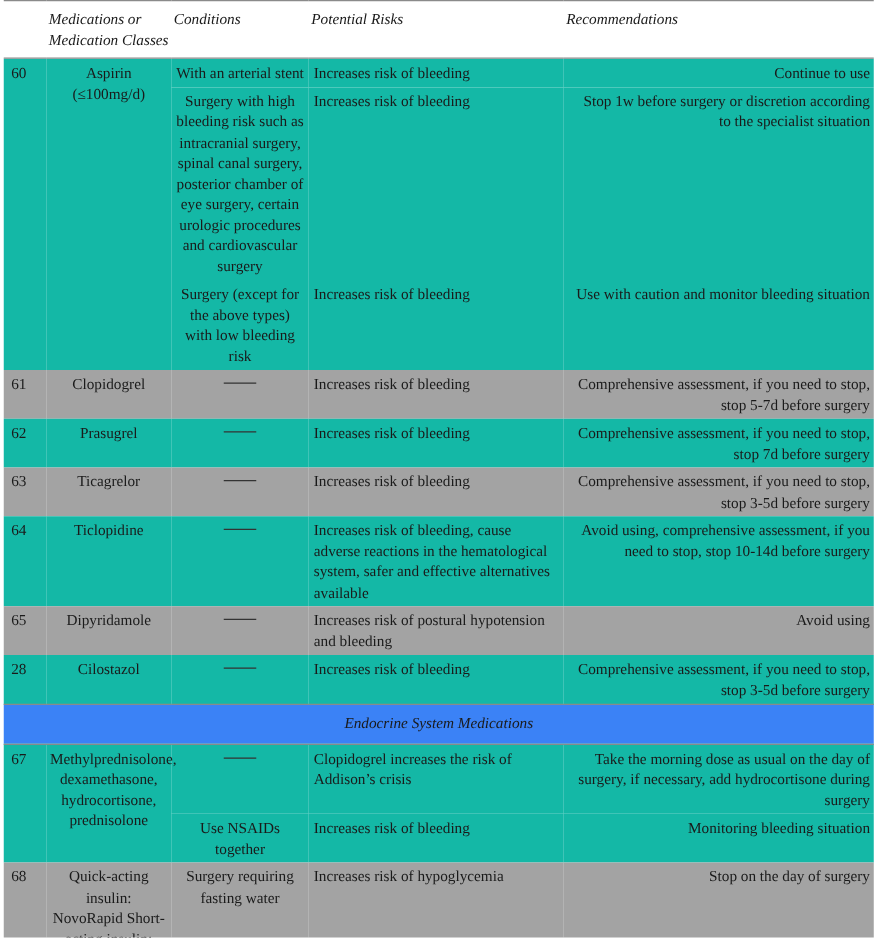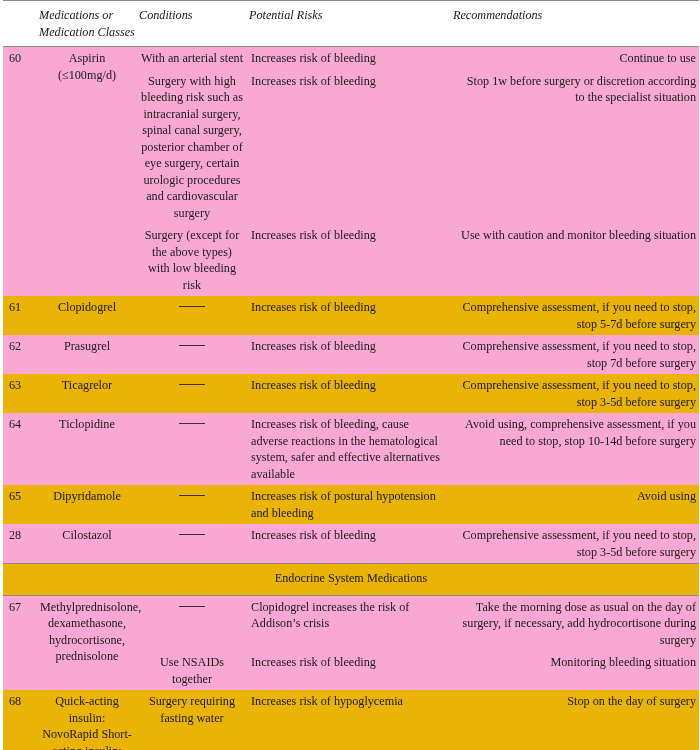--- a/index.html
+++ b/index.html
@@ -11,24 +11,24 @@
   col.c-cond { width: 110px; }
   col.c-risk { width: 204px; }
   col.c-rec { width: 248px; }
   thead th { font-weight: normal; font-style: italic; text-align: left; vertical-align: top; padding: 6px 2px 6px 2px; border-top: 1.5px solid #8a8a8a; border-bottom: 1.5px solid #8a8a8a; background: #ffffff; }
   td { vertical-align: top; padding: 3px 3px 3px 3px; }
   td.num { text-align: left; padding-left: 6px; }
   td.med { text-align: center; }
   td.cond { text-align: center; }
   td.risk { text-align: left; padding-left: 4px; }
   td.rec { text-align: right; padding-left: 4px; }
-  tr.shade td { background: #f9a8d4; }
-  tr.plain td { background: #eab308; }
+  tr.shade td { background: #14b8a6; }
+  tr.plain td { background: #a3a3a3; }
   tr.endrule td { border-bottom: 1.5px solid #8a8a8a; }
-  tr.section td { text-align: center; padding: 6px 0 8px 0; border-bottom: 1.5px solid #8a8a8a; background: #eab308; }
+  tr.section td { text-align: center; font-style: italic; padding: 6px 0 8px 0; border-bottom: 1.5px solid #8a8a8a; background: #3b82f6; }
   tr.last td { border-bottom: 1.5px solid #8a8a8a; }
   .dash { display: inline-block; width: 26px; border-top: 1px solid #333; vertical-align: middle; margin-top: -3px; }
   .pad-b { padding-bottom: 14px; }
 </style>
 </head>
 <body>
 
 <div class="page">
 <table>
   <colgroup>

